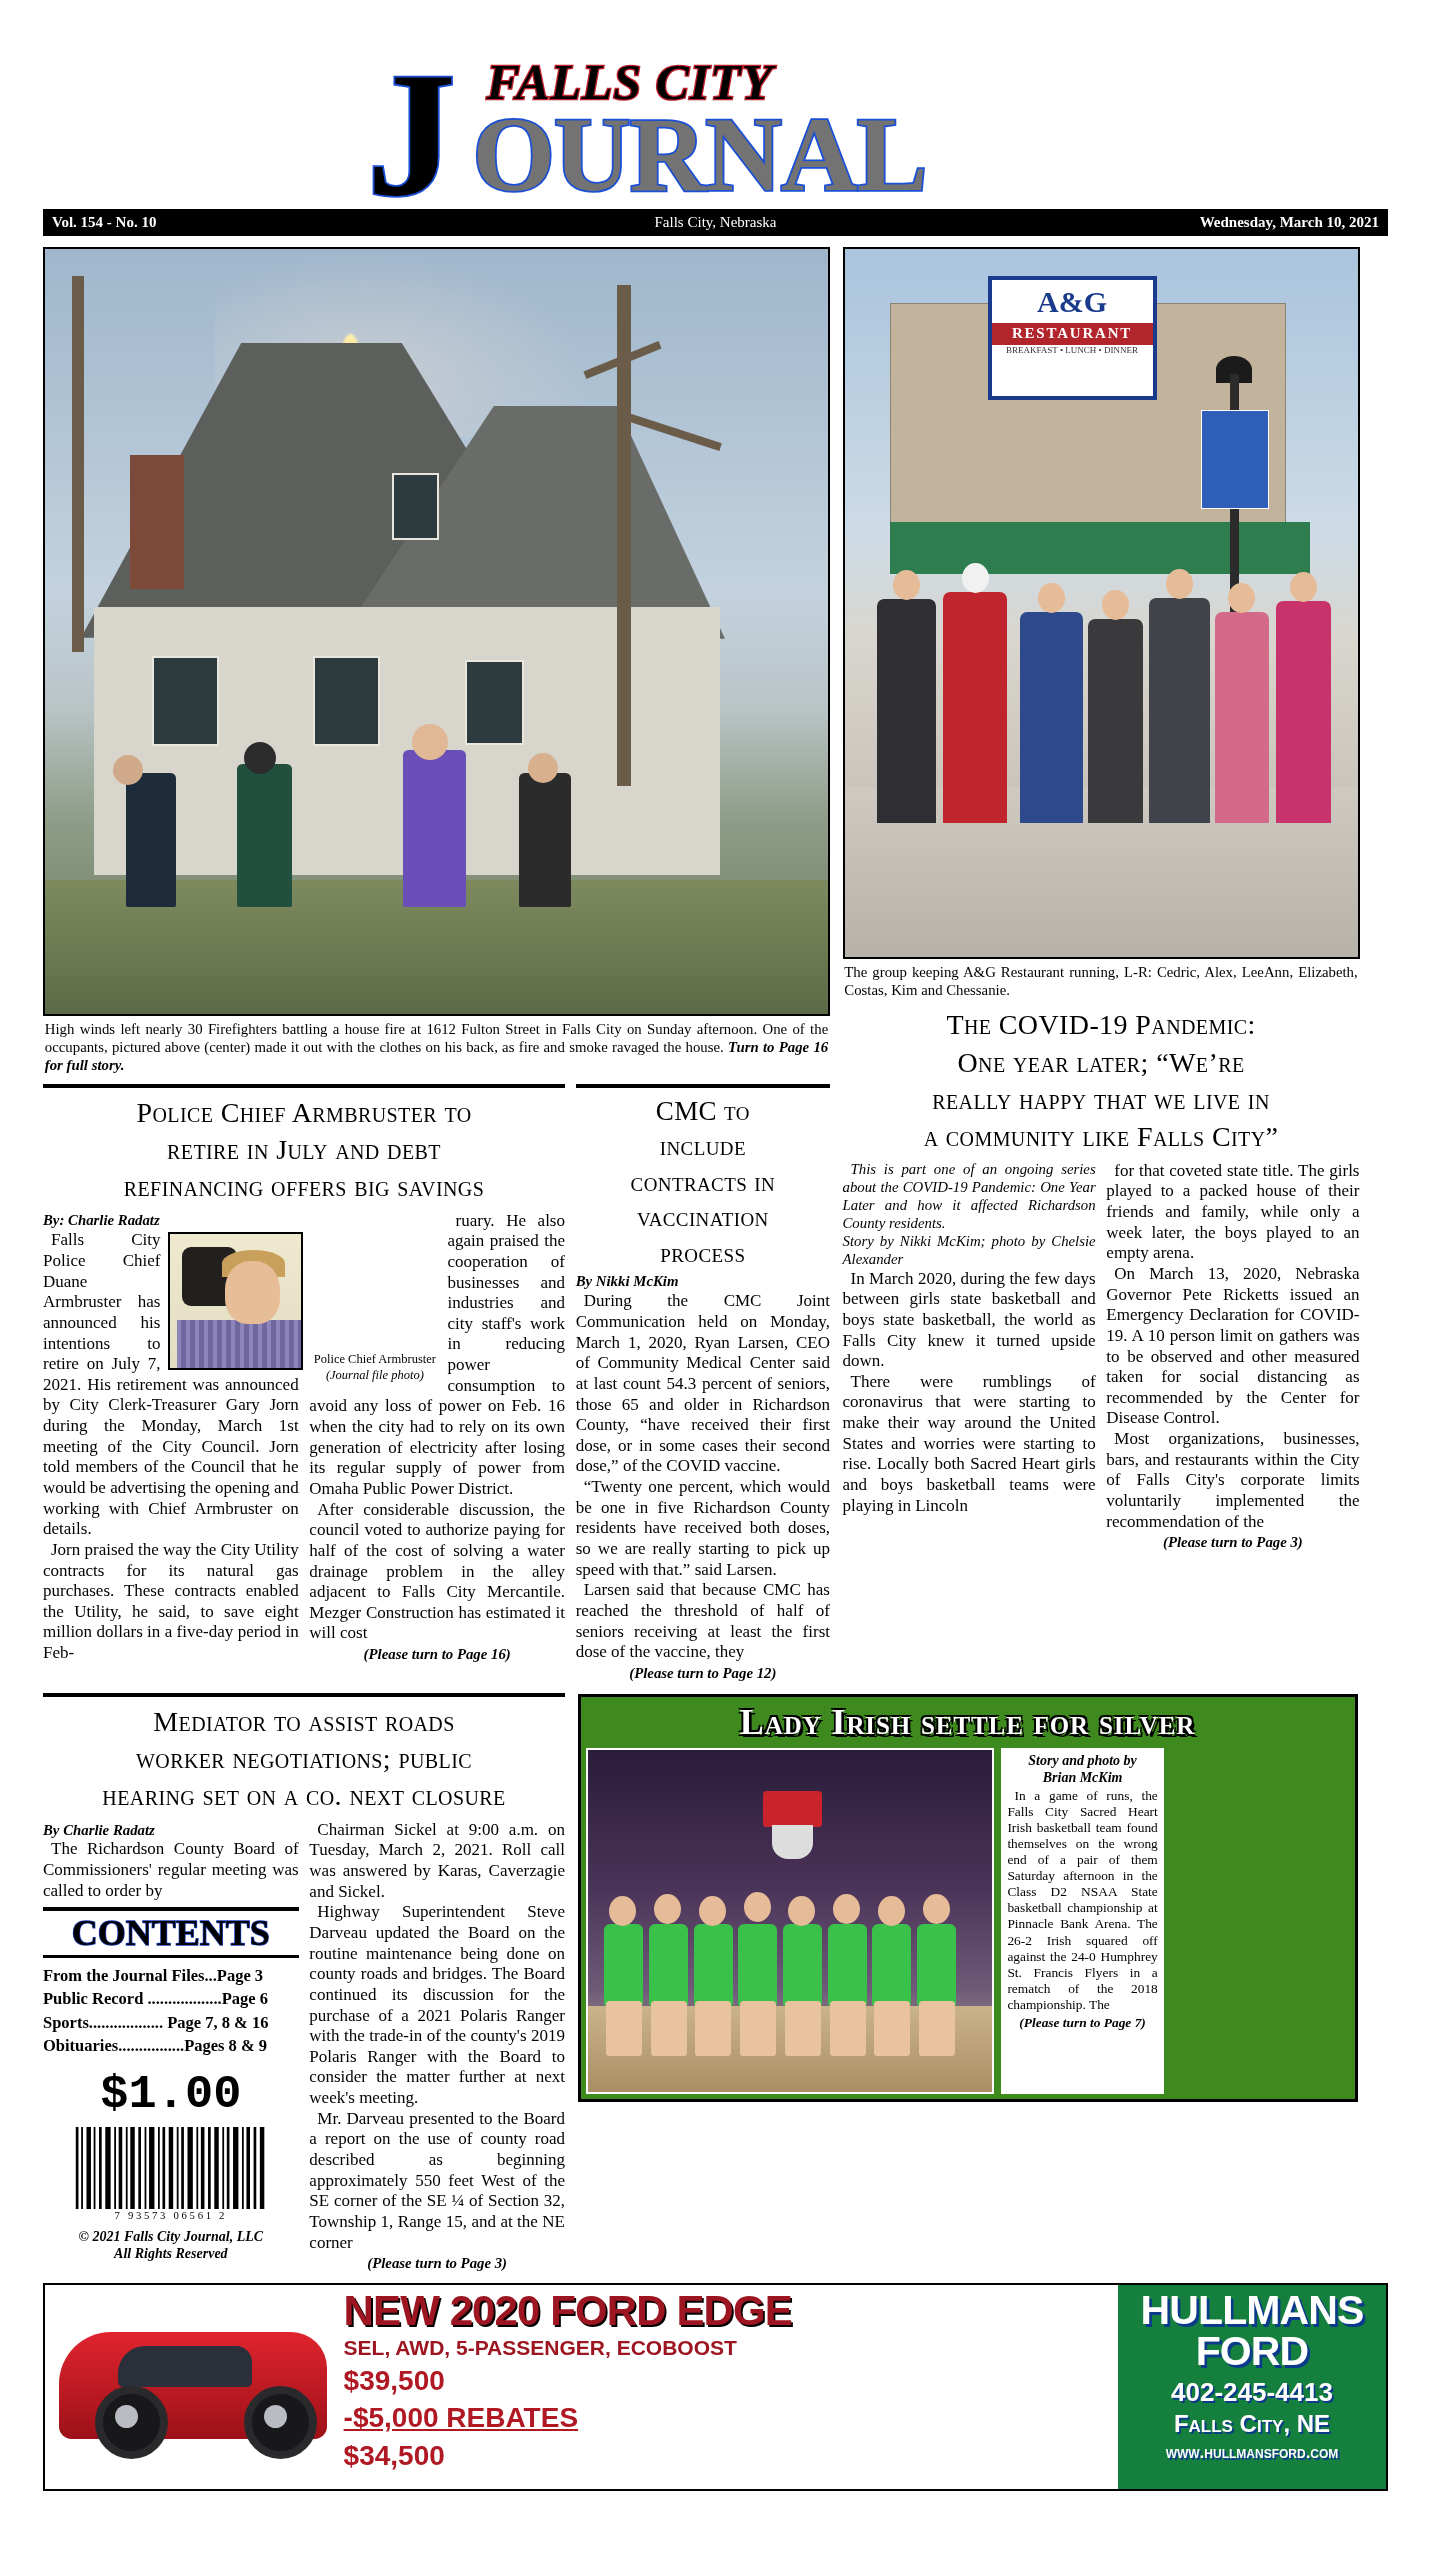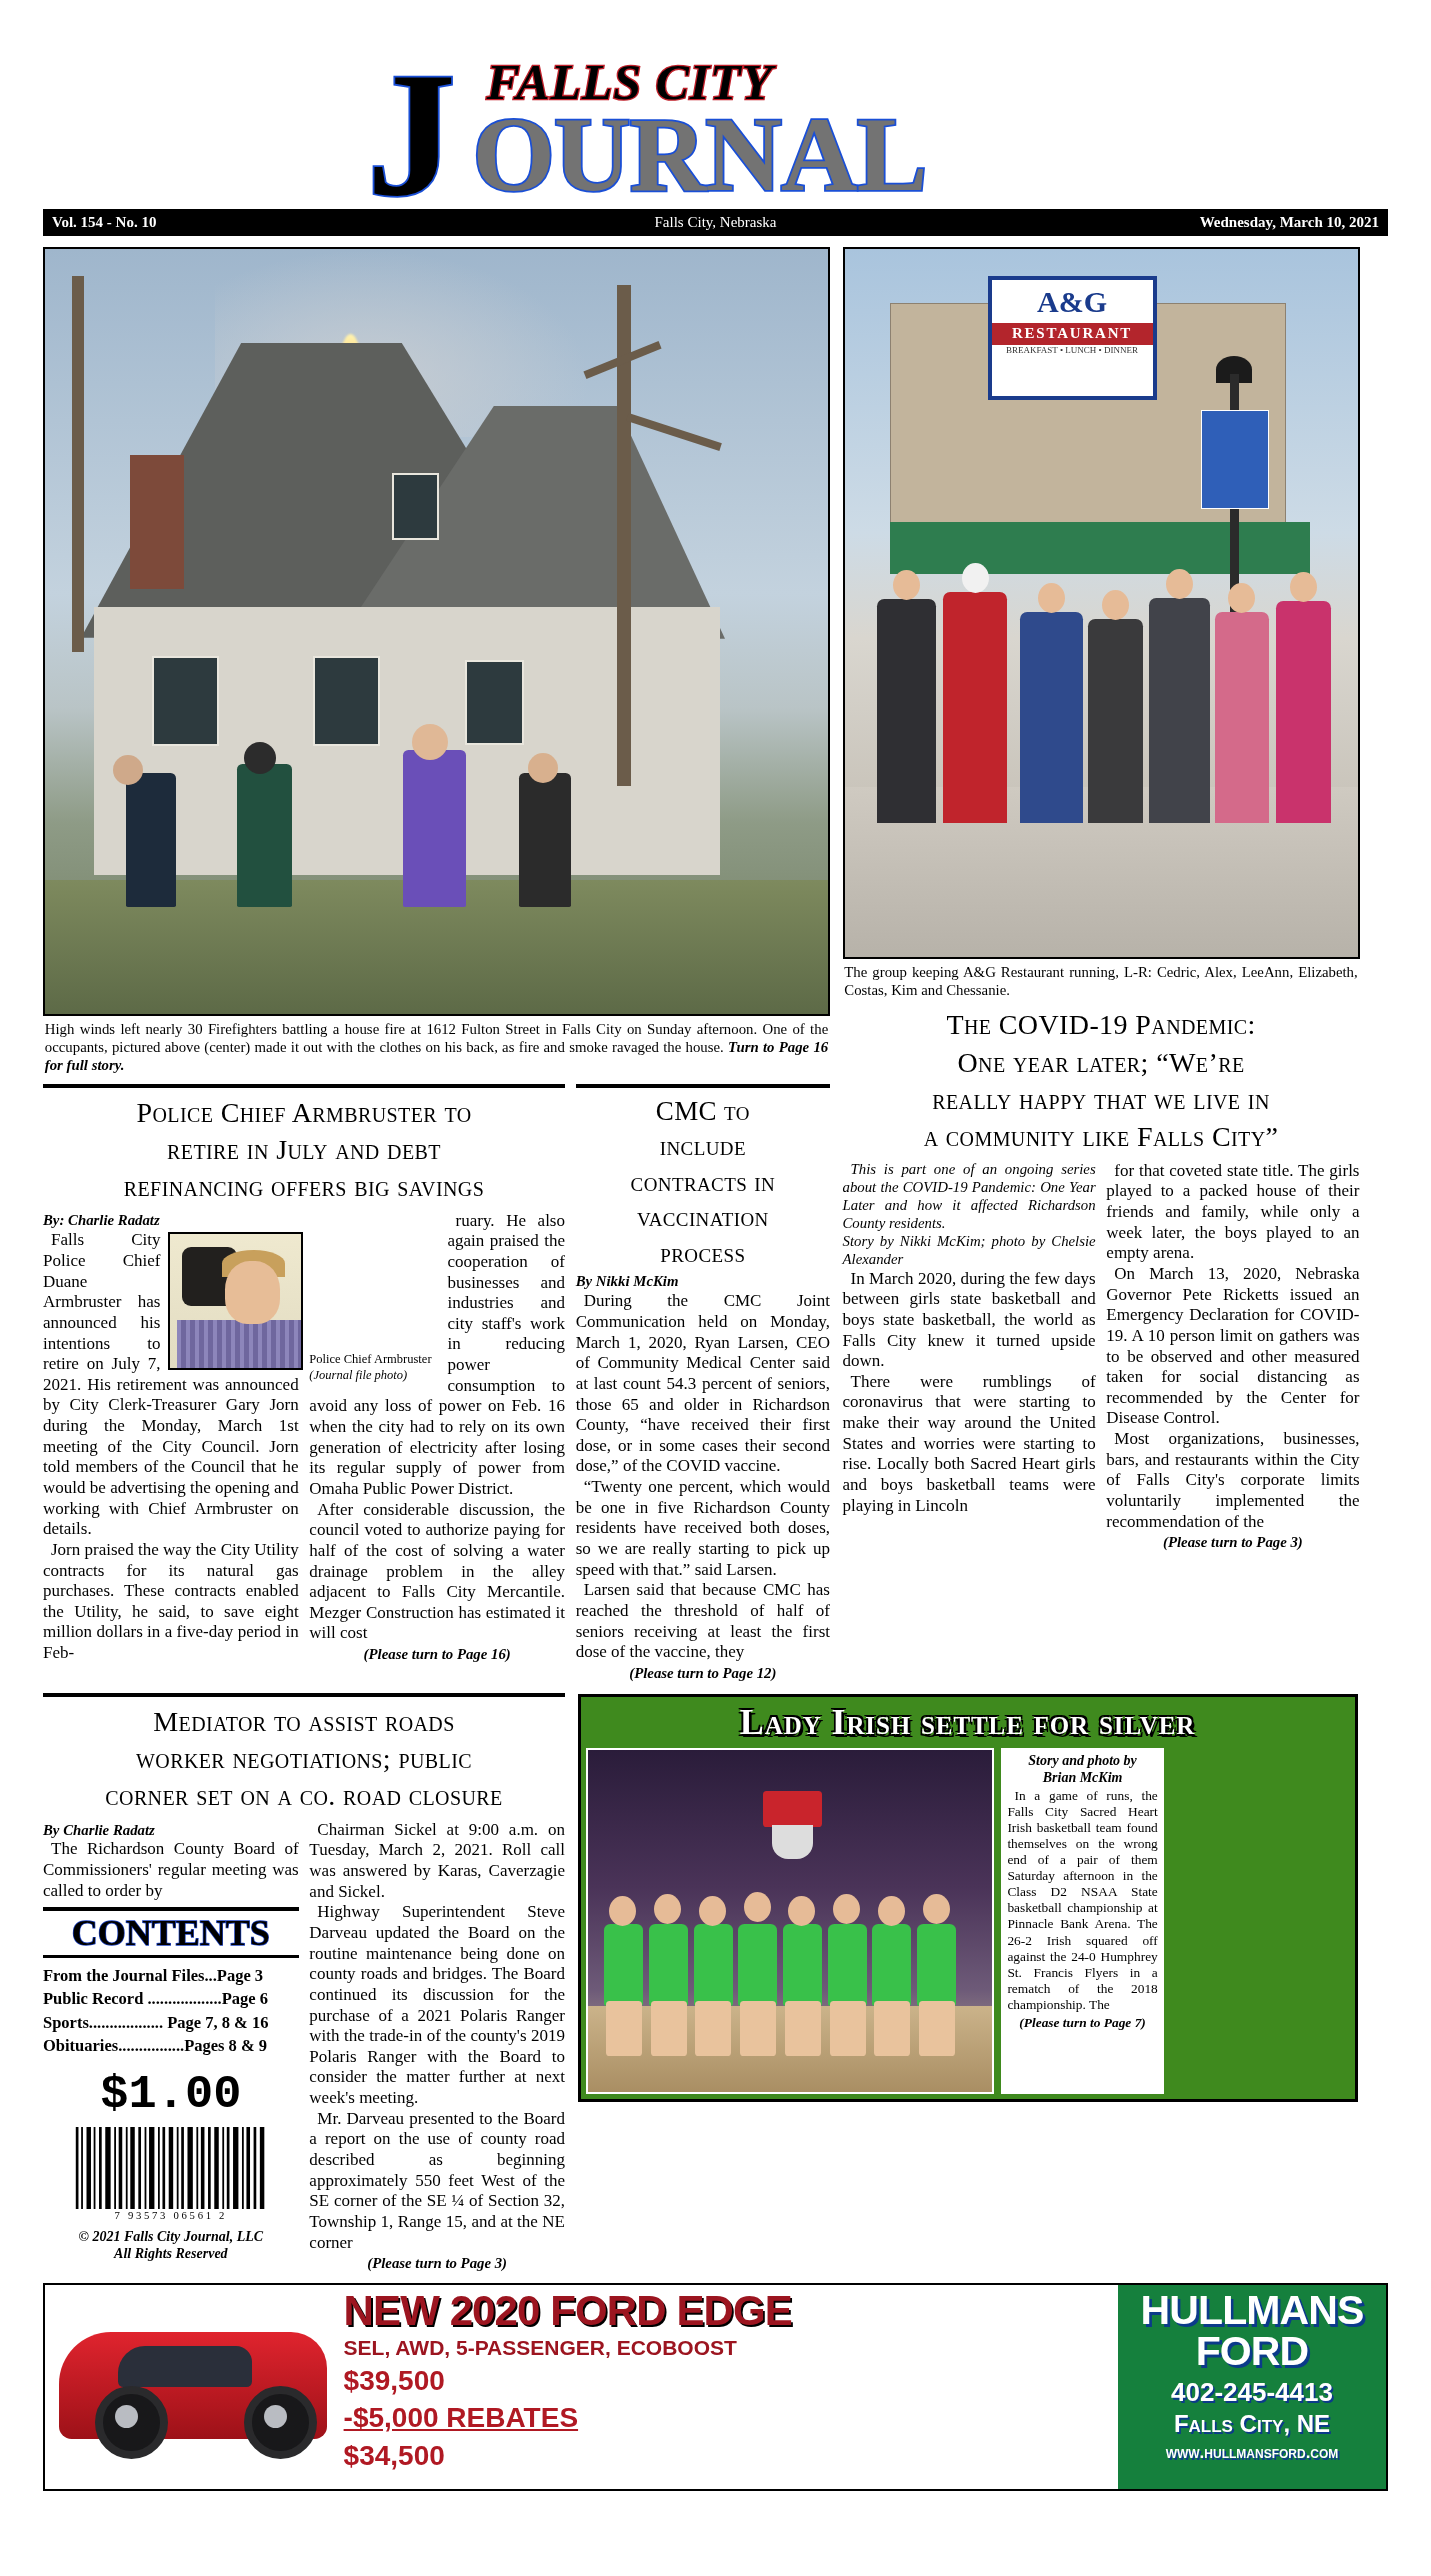--- a/index.html
+++ b/index.html
@@ -83,21 +83,21 @@
 
   
   .mug{float:right;width:131px;margin:1.8px 0 2.7px 7.2px;}
   .mug .ph{width:131px;height:134px;border:2.7px solid #000;background:linear-gradient(#efe9cf,#e2dcc2);position:relative;overflow:hidden;}
   .mugchair{position:absolute;left:12.5px;top:12.5px;width:55px;height:59px;background:#22201e;border-radius:9px;}
   .mugface{position:absolute;left:55px;top:27px;width:55px;height:63px;background:#e7bd97;border-radius:45% 45% 40% 40%;}
   .mughair{position:absolute;left:52px;top:16px;width:63px;height:27px;background:#c8a05c;border-radius:50% 50% 0 0;}
   .mugshirt{position:absolute;left:7.2px;top:86px;width:125px;height:50px;background:
      repeating-linear-gradient(90deg,#8d86bb 0 4.5px,#6f679e 4.5px 9px),
      repeating-linear-gradient(0deg,#8d86bb 0 4.5px,#6f679e 4.5px 9px);}
-  .mugcap{font-size:12.5px;text-align:left;line-height:1.15;margin-top:1.8px;}
+  .mugcap{font-size:12.5px;text-align:center;line-height:1.15;margin-top:1.8px;}
   .mugcap i{font-style:italic;}
 
   
   .contents-hd{font-family:"Liberation Serif",serif;font-weight:bold;font-size:36px;text-align:center;letter-spacing:0px;
       border-top:4.5px solid #000;border-bottom:3.6px solid #000;padding:0.9px 0 1.8px 0;color:#000;
       -webkit-text-stroke:1.4px #1a3fbf;paint-order:stroke fill;margin-top:5.4px;}
   .toc{font-weight:bold;font-size:16.5px;line-height:1.42;margin-top:5.4px;white-space:nowrap;}
   .price{text-align:center;font-family:Liberation Mono, monospace;font-weight:bold;font-size:47px;margin-top:10.7px;}
   .barcode{height:82px;margin:5.4px auto 0 auto;width:193px;display:block;}
   .bcnum{font-size:10.7px;letter-spacing:2.7px;text-align:center;margin-top:0.9px;}
@@ -322,21 +322,21 @@
     </div>
   </div>
 
   <div class="topgrid" style="margin-top:3.6px;">
 
     <div style="width:522px;">
       <div class="rule"></div>
       <div class="hl hl-lg sc">
         <div>Mediator to assist roads</div>
         <div>worker negotiations; public</div>
-        <div>corner set on a co. road closure</div>
+        <div>hearing set on a co. next closure</div>
       </div>
       <div class="twocol" style="margin-top:5.4px;">
         <div class="cw">
           <div class="byline">By Charlie Radatz</div>
           <div class="bodytxt">
             <p>The Richardson County Board of Commissioners' regular meeting was called to order by</p>
           </div>
 
           <div>
             <div class="contents-hd">CONTENTS</div>

